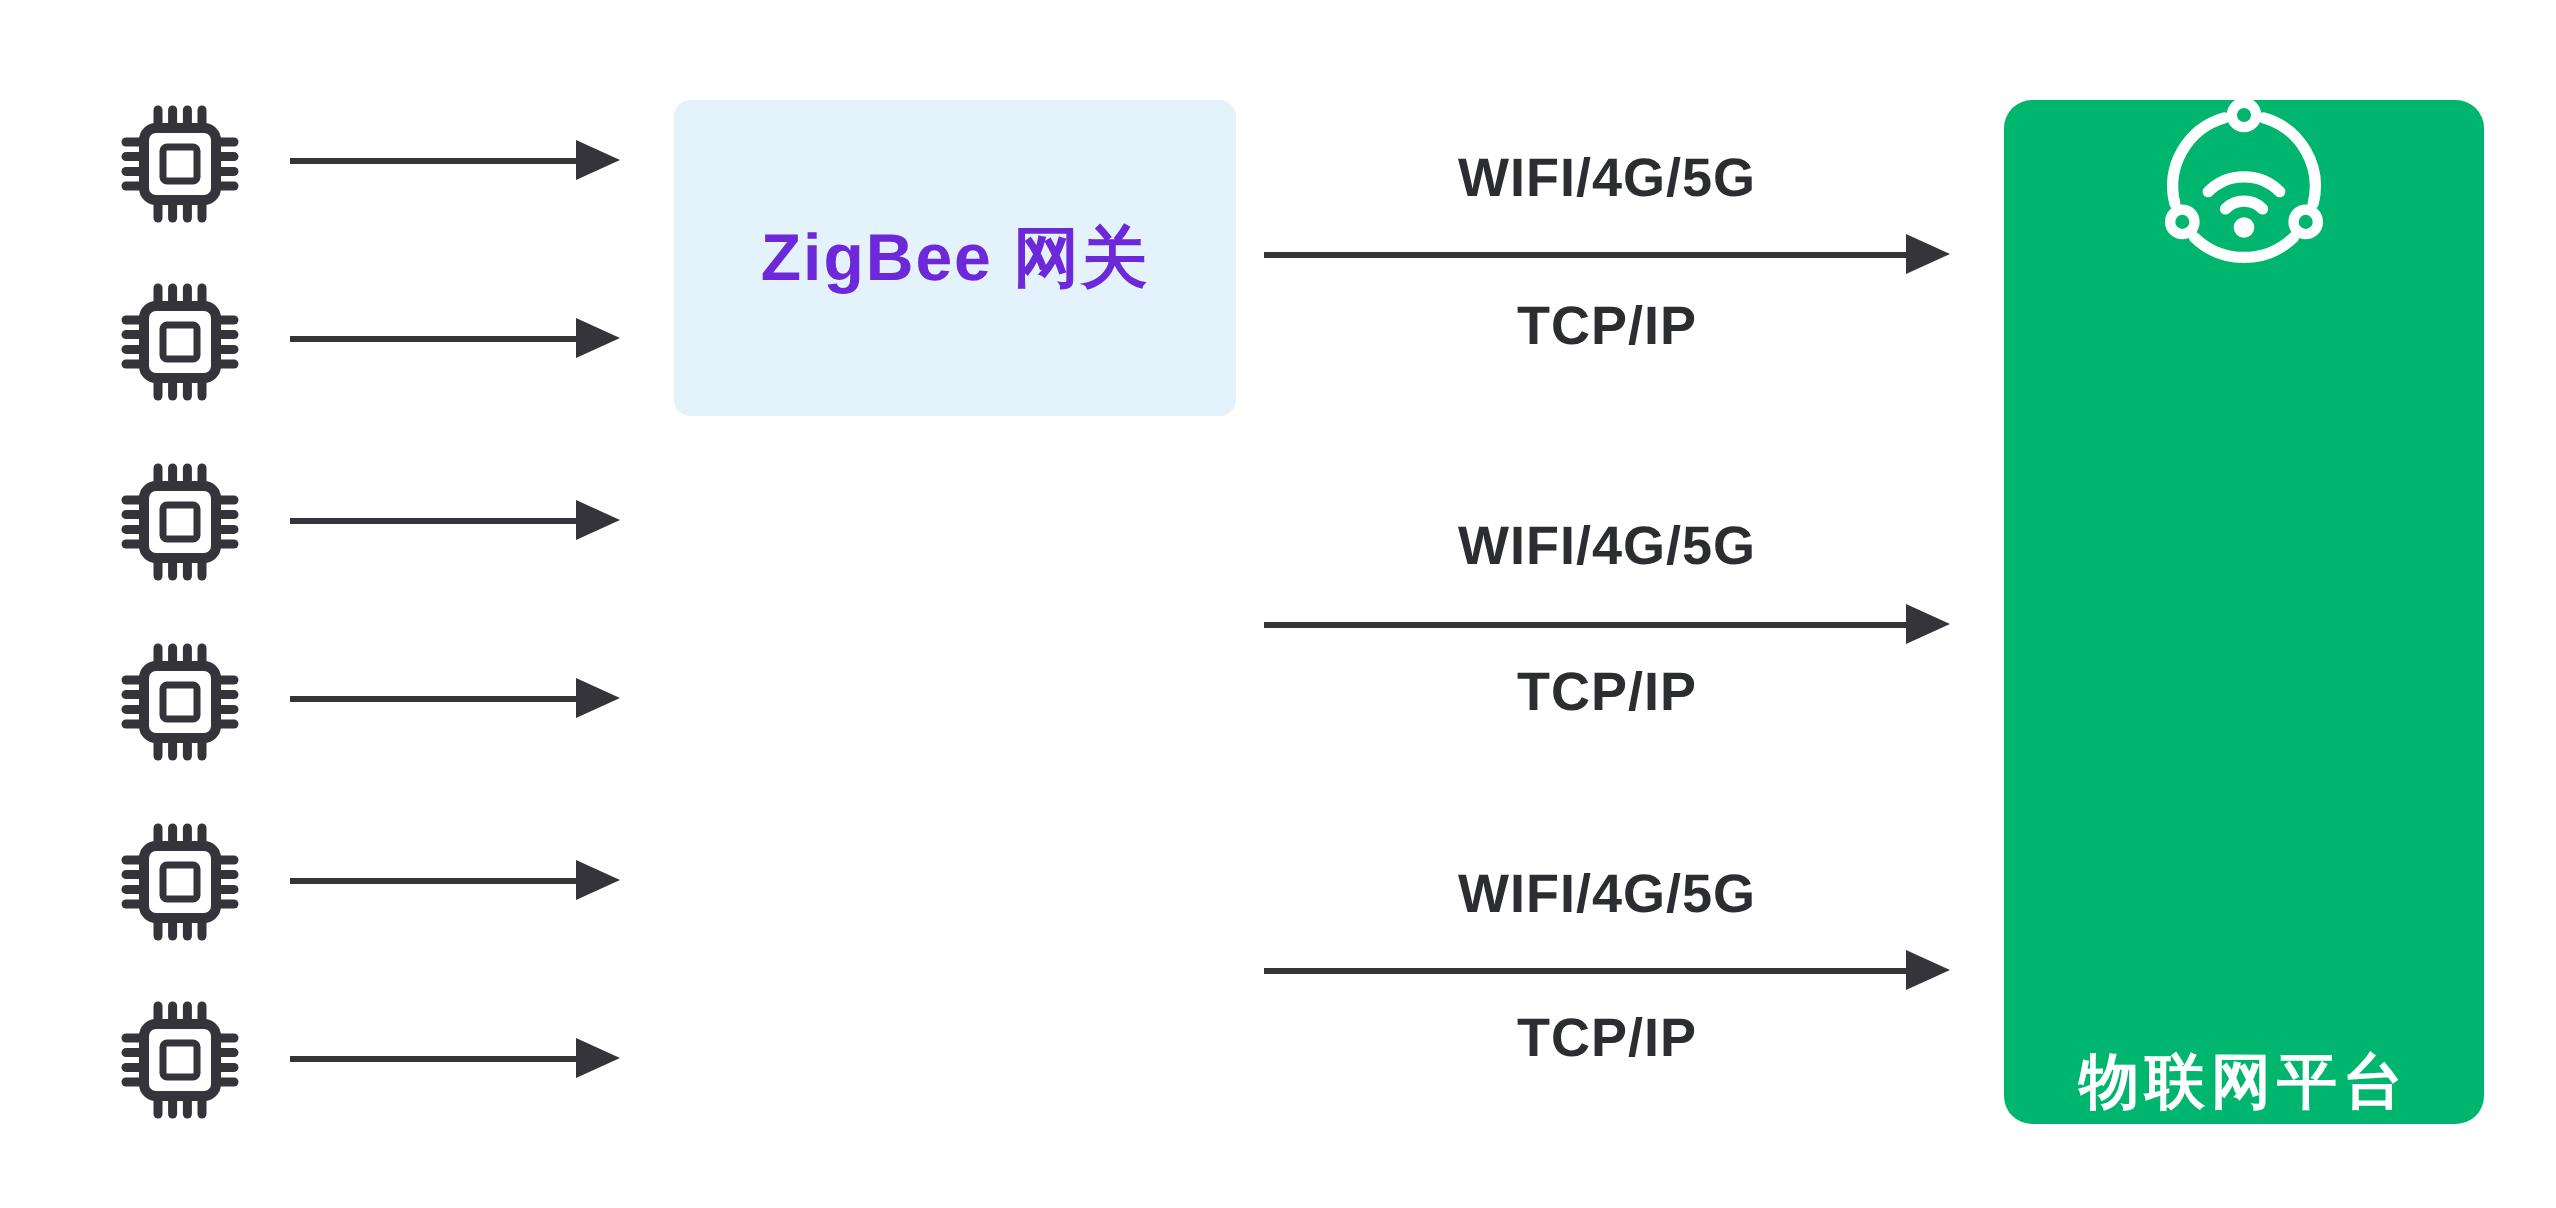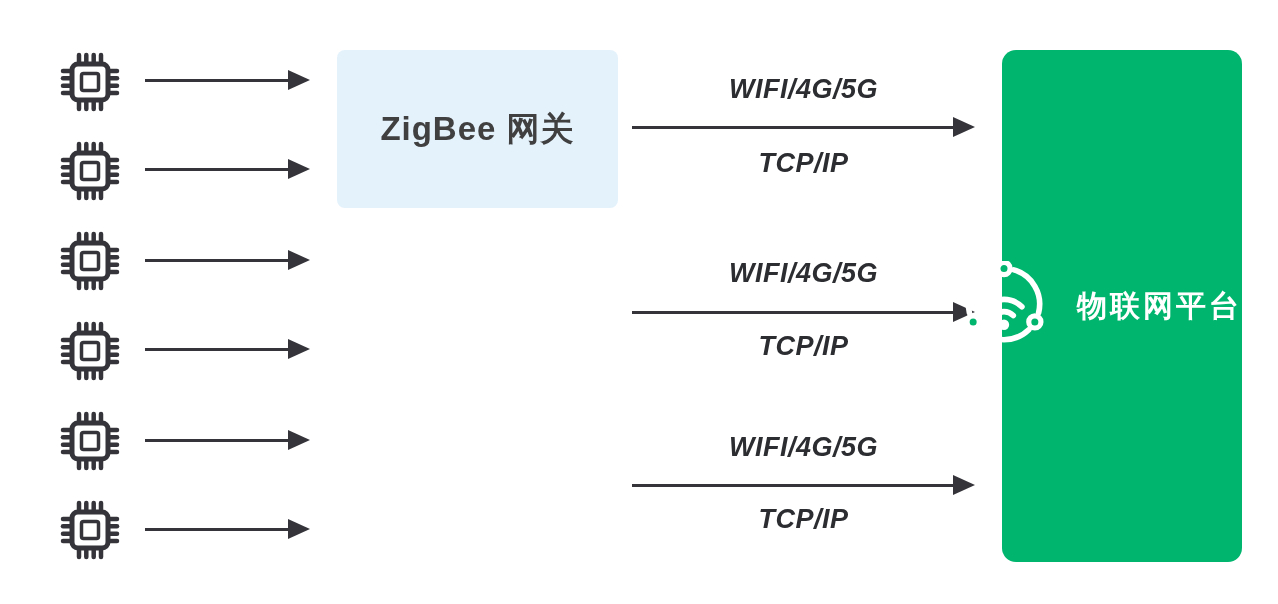--- a/index.html
+++ b/index.html
@@ -13,32 +13,32 @@
   .arrow{position:absolute;display:flex;align-items:center;height:20px;}
   .arrow .shaft{flex:1;height:3px;background:#34343a;}
   .arrow .head{width:0;height:0;border-top:10px solid transparent;
                border-bottom:10px solid transparent;border-left:22px solid #34343a;}
   
   .gateway{
     position:absolute;left:337px;width:281px;height:158px;background:#e4f2fc;
     border-radius:8px;display:flex;align-items:center;justify-content:center;
   }
   .gateway .gw-label{
-    font-size:33px;font-weight:700;color:#404040;letter-spacing:1px;white-space:nowrap;
+    font-size:33px;font-weight:700;color:#6d28d9;letter-spacing:1px;white-space:nowrap;
   }
   
   .proto{
     position:absolute;left:632px;width:343px;text-align:center;
-    font-size:27px;font-weight:600;color:#2b2d31;letter-spacing:0.5px;white-space:nowrap;font-style:italic;
+    font-size:27px;font-weight:600;color:#2b2d31;letter-spacing:0.5px;white-space:nowrap;
   }
   
   .platform{
     position:absolute;left:1002px;top:50px;width:240px;height:512px;
     background:#00b56e;border-radius:14px;
-    display:flex;flex-direction:row;align-items:center;justify-content:flex-end;gap:28px;
+    display:flex;flex-direction:column;align-items:center;justify-content:space-between;gap:28px;
   }
   .platform .pf-label{
     font-size:30px;font-weight:700;color:#ffffff;letter-spacing:3px;white-space:nowrap;
   }
   .icon-wrap{width:90px;height:90px;}
 </style>
 </head>
 <body>
 
 <div class="canvas">

